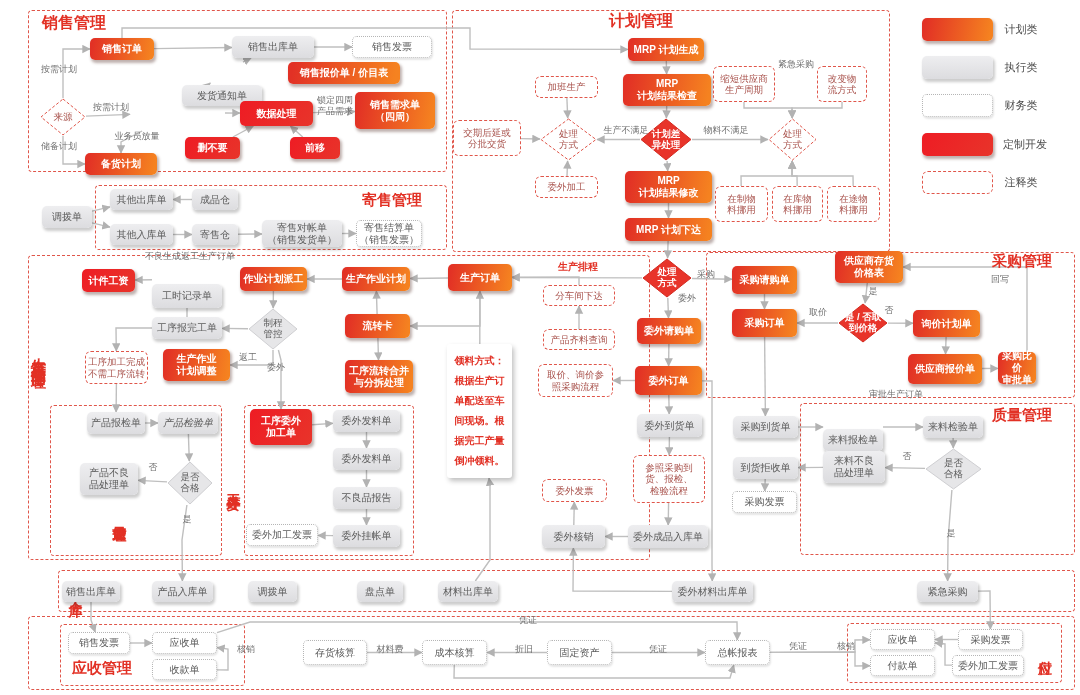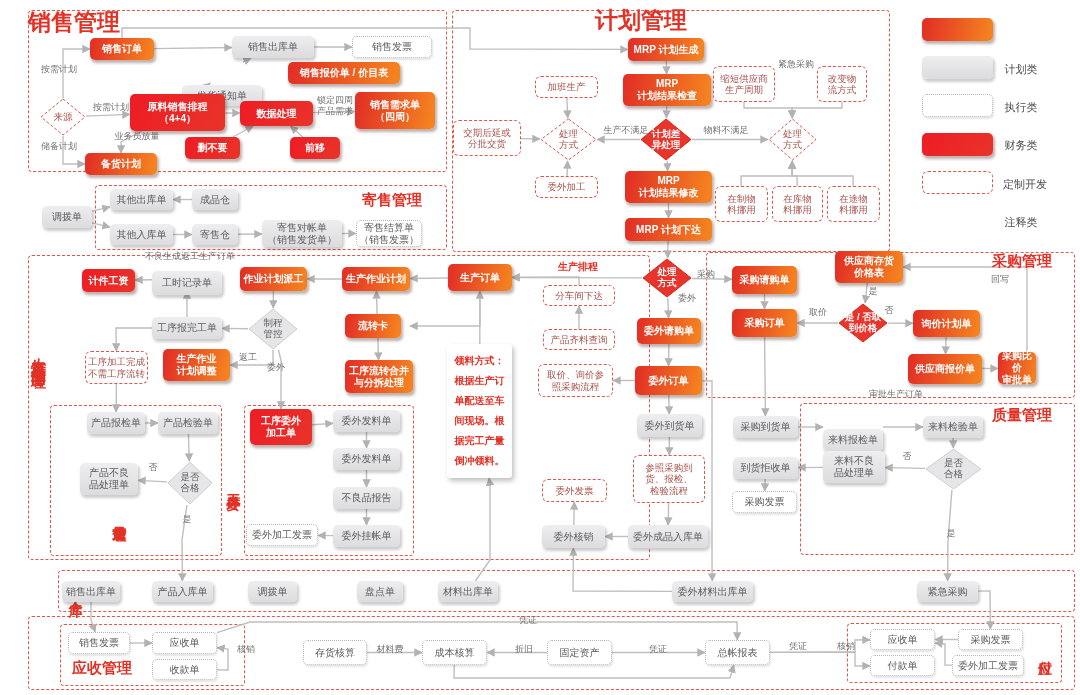--- a/index.html
+++ b/index.html
@@ -13,28 +13,28 @@
   .custom{background:linear-gradient(120deg,#ee1c24,#e8342a);color:#fff;font-weight:600;
         box-shadow:1.5px 2.5px 3px rgba(70,30,20,.35);}
   .exec{background:linear-gradient(180deg,#eeeef0,#dcdcdf);color:#5b5b5b;
         box-shadow:1.5px 2.5px 3px rgba(0,0,0,.20);}
   .fin{background:#fff;border:1px dotted #b5b5b5;color:#5b5b5b;box-shadow:1px 1.5px 2px rgba(0,0,0,.10);}
   .note{background:#fff;border:1px dashed #e0564a;color:#a8514b;border-radius:6px;font-size:9.5px;}
   .noteplain{background:#fff;color:#e23125;font-weight:bold;font-size:10px;line-height:2.0;
         box-shadow:2px 3px 5px rgba(0,0,0,.25);border-radius:3px;}
   .section{border:1px dashed #e0564a;border-radius:4px;background:transparent;z-index:0;}
   .title{color:#e23125;font-weight:bold;font-size:15px;white-space:nowrap;}
-  .titlebig{color:#e23125;font-weight:bold;font-size:23px;white-space:nowrap;}
+  .titlebig{color:#e23125;font-weight:bold;font-size:16px;white-space:nowrap;}
   .vtitle{writing-mode:vertical-rl;text-orientation:upright;color:#e23125;font-weight:bold;
         font-size:15px;letter-spacing:2px;line-height:1;}
   .vtitle2{writing-mode:vertical-rl;text-orientation:upright;color:#e23125;font-weight:bold;
         font-size:14px;letter-spacing:1px;line-height:1;}
   .label{font-size:9px;color:#6f6f6f;white-space:pre-line;}
   .labelred{font-size:10px;color:#e23125;font-weight:bold;}
-  .leglabel{font-size:11px;color:#4a4a4a;margin-top:40px;}
+  .leglabel{font-size:11px;color:#4a4a4a;}
   .dwrap{background:transparent!important;box-shadow:none!important;}
   .dwrap svg{position:absolute;left:0;top:0;}
   .dwrap span{position:relative;z-index:2;font-size:9.5px;line-height:1.15;white-space:pre-line;}
   .dcustom span{color:#fff;font-weight:600;}
   .dexec span{color:#5b5b5b;}
   .dnote span{color:#a8514b;}
 </style>
 </head>
 <body>
 
@@ -153,22 +153,20 @@
     <div class="node plan" style="left: 90px; top: 38px; width: 64px; height: 22px;">销售订单</div>
     <div class="node exec" style="left: 232px; top: 36px; width: 82px; height: 22px;">销售出库单</div>
     <div class="node fin" style="left: 352px; top: 36px; width: 80px; height: 22px;">销售发票</div>
     <div class="node label" style="left: 38px; top: 64px; width: 42px; height: 11px;">按需计划</div>
     <div class="node exec" style="left: 182px; top: 62px; width: 80px; height: 21px; margin-top: 23px;">发货通知单</div>
     <div class="node plan" style="left: 288px; top: 62px; width: 112px; height: 22px;">销售报价单 / 价目表</div>
     <div class="node dwrap dnote" style="left: 40px; top: 98px; width: 46px; height: 38px;"><svg width="46" height="38">
         <polygon points="23,1 45,19 23,37 1,19" fill="#ffffff" stroke="#e0564a" stroke-dasharray="3,2"></polygon>
       </svg><span>来源</span></div>
     <div class="node label" style="left: 90px; top: 102px; width: 42px; height: 11px;">按需计划</div>
-    <div class="node custom" style="left: 130px; top: 94px; width: 95px; height: 37px;">原料销售排程
-（4+4）</div>
     <div class="node custom" style="left: 240px; top: 101px; width: 73px; height: 25px;">数据处理</div>
     <div class="node label" style="left: 314px; top: 95px; width: 42px; height: 22px;">锁定四周
 产品需求</div>
     <div class="node plan" style="left: 355px; top: 92px; width: 80px; height: 37px;">销售需求单
 （四周）</div>
     <div class="node label" style="left: 110px; top: 131px; width: 54px; height: 11px;">业务员放量</div>
     <div class="node custom" style="left: 185px; top: 137px; width: 55px; height: 22px;">删不要</div>
     <div class="node custom" style="left: 290px; top: 137px; width: 50px; height: 22px;">前移</div>
     <div class="node label" style="left: 38px; top: 141px; width: 42px; height: 11px;">储备计划</div>
     <div class="node plan" style="left: 85px; top: 153px; width: 72px; height: 22px;">备货计划</div>
@@ -227,53 +225,53 @@
     <div class="node exec" style="left: 110px; top: 224px; width: 63px; height: 21px;">其他入库单</div>
     <div class="node exec" style="left: 192px; top: 224px; width: 46px; height: 21px;">寄售仓</div>
     <div class="node exec" style="left: 262px; top: 220px; width: 80px; height: 27px;">寄售对帐单
 （销售发货单）</div>
     <div class="node fin" style="left: 356px; top: 220px; width: 66px; height: 27px;">寄售结算单
 （销售发票）</div>
     <div class="node section" style="left: 28px; top: 255px; width: 622px; height: 305px;"></div>
     <div class="node vtitle" style="left: 30px; top: 260px; width: 18px; height: 190px;">生产订单与车间管理</div>
     <div class="node label" style="left: 135px; top: 251px; width: 110px; height: 11px;">不良生成返工生产订单</div>
     <div class="node custom" style="left: 82px; top: 269px; width: 53px; height: 23px;">计件工资</div>
-    <div class="node exec" style="left: 152px; top: 271px; width: 70px; height: 24px;">工时记录单</div>
+    <div class="node exec" style="left: 152px; top: 284px; width: 70px; height: 24px;">工时记录单</div>
     <div class="node plan" style="left: 240px; top: 267px; width: 67px; height: 24px;">作业计划派工</div>
     <div class="node plan" style="left: 342px; top: 267px; width: 68px; height: 24px;">生产作业计划</div>
     <div class="node plan" style="left: 448px; top: 264px; width: 64px; height: 27px;">生产订单</div>
     <div class="node labelred" style="left: 554px; top: 261px; width: 48px; height: 12px;">生产排程</div>
     <div class="node note" style="left: 543px; top: 285px; width: 72px; height: 21px;">分车间下达</div>
     <div class="node exec" style="left: 152px; top: 317px; width: 70px; height: 22px;">工序报完工单</div>
     <div class="node dwrap dexec" style="left: 248px; top: 308px; width: 50px; height: 42px;"><svg width="50" height="42">
         <polygon points="25,1 49,21 25,41 1,21" fill="#e6e6e8" stroke="#cfcfd2"></polygon>
       </svg><span>制程
 管控</span></div>
-    <div class="node plan" style="left: 345px; top: 314px; width: 56px; height: 24px;">流转卡</div>
+    <div class="node plan" style="left: 345px; top: 314px; width: 65px; height: 24px;">流转卡</div>
     <div class="node label" style="left: 236px; top: 352px; width: 24px; height: 11px;">返工</div>
     <div class="node label" style="left: 264px; top: 362px; width: 24px; height: 11px;">委外</div>
     <div class="node note" style="left: 85px; top: 351px; width: 63px; height: 33px;">工序加工完成
 不需工序流转</div>
     <div class="node plan" style="left: 163px; top: 349px; width: 67px; height: 32px;">生产作业
 计划调整</div>
     <div class="node plan" style="left: 345px; top: 360px; width: 68px; height: 33px;">工序流转合并
 与分拆处理</div>
     <div class="node noteplain" style="left: 447px; top: 344px; width: 65px; height: 134px;">领料方式：
 根据生产订
 单配送至车
 间现场。根
 据完工产量
 倒冲领料。</div>
     <div class="node note" style="left: 543px; top: 329px; width: 72px; height: 21px;">产品齐料查询</div>
     <div class="node note" style="left: 538px; top: 364px; width: 75px; height: 33px;">取价、询价参
 照采购流程</div>
     <div class="node section" style="left: 50px; top: 405px; width: 172px; height: 151px;"></div>
     <div class="node vtitle2" style="left: 112px; top: 478px; width: 16px; height: 76px;">质量管理</div>
     <div class="node exec" style="left: 87px; top: 412px; width: 58px; height: 22px;">产品报检单</div>
-    <div class="node exec" style="left: 158px; top: 412px; width: 60px; height: 22px;">产品检验单</div>
+    <div class="node exec" style="left: 158px; top: 412px; width: 60px; height: 22px; font-style: italic;">产品检验单</div>
     <div class="node dwrap dexec" style="left: 167px; top: 461px; width: 46px; height: 44px;"><svg width="46" height="44">
         <polygon points="23,1 45,22 23,43 1,22" fill="#e6e6e8" stroke="#cfcfd2"></polygon>
       </svg><span>是否
 合格</span></div>
     <div class="node label" style="left: 146px; top: 462px; width: 14px; height: 11px;">否</div>
     <div class="node exec" style="left: 80px; top: 463px; width: 58px; height: 32px;">产品不良
 品处理单</div>
     <div class="node label" style="left: 180px; top: 514px; width: 14px; height: 11px;">是</div>
     <div class="node section" style="left: 244px; top: 405px; width: 170px; height: 151px;"></div>
     <div class="node vtitle2" style="left: 226px; top: 446px; width: 16px; height: 76px;">工序委外</div>

